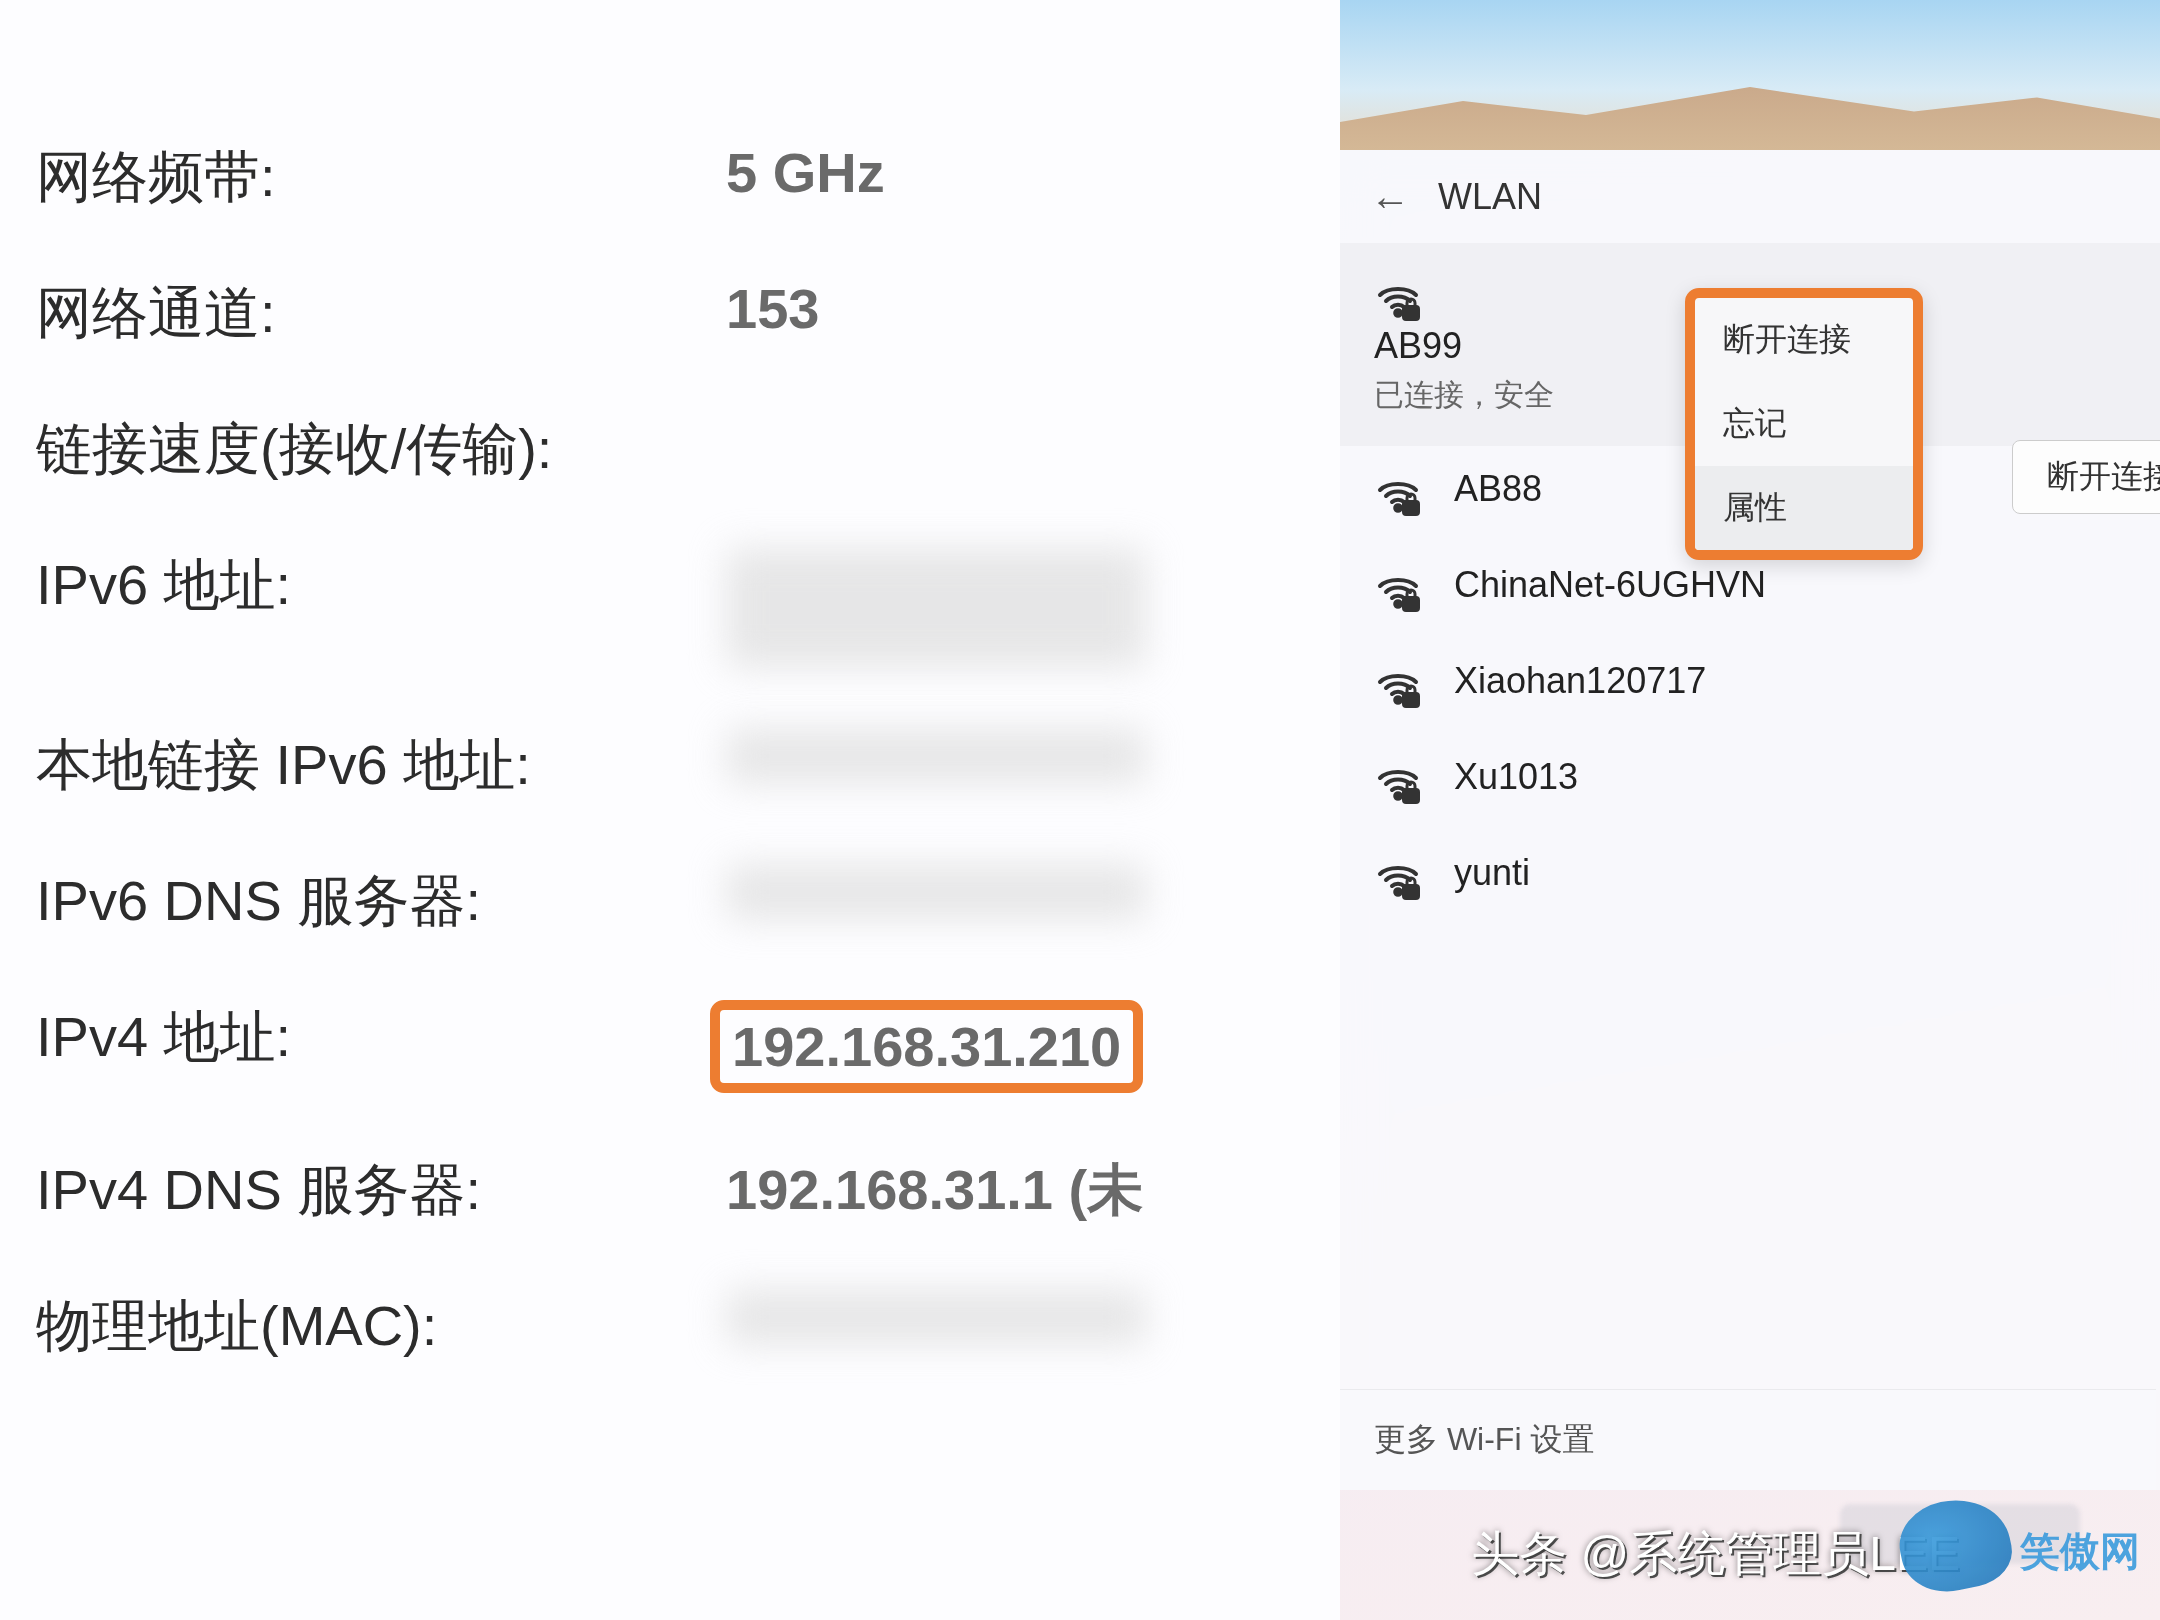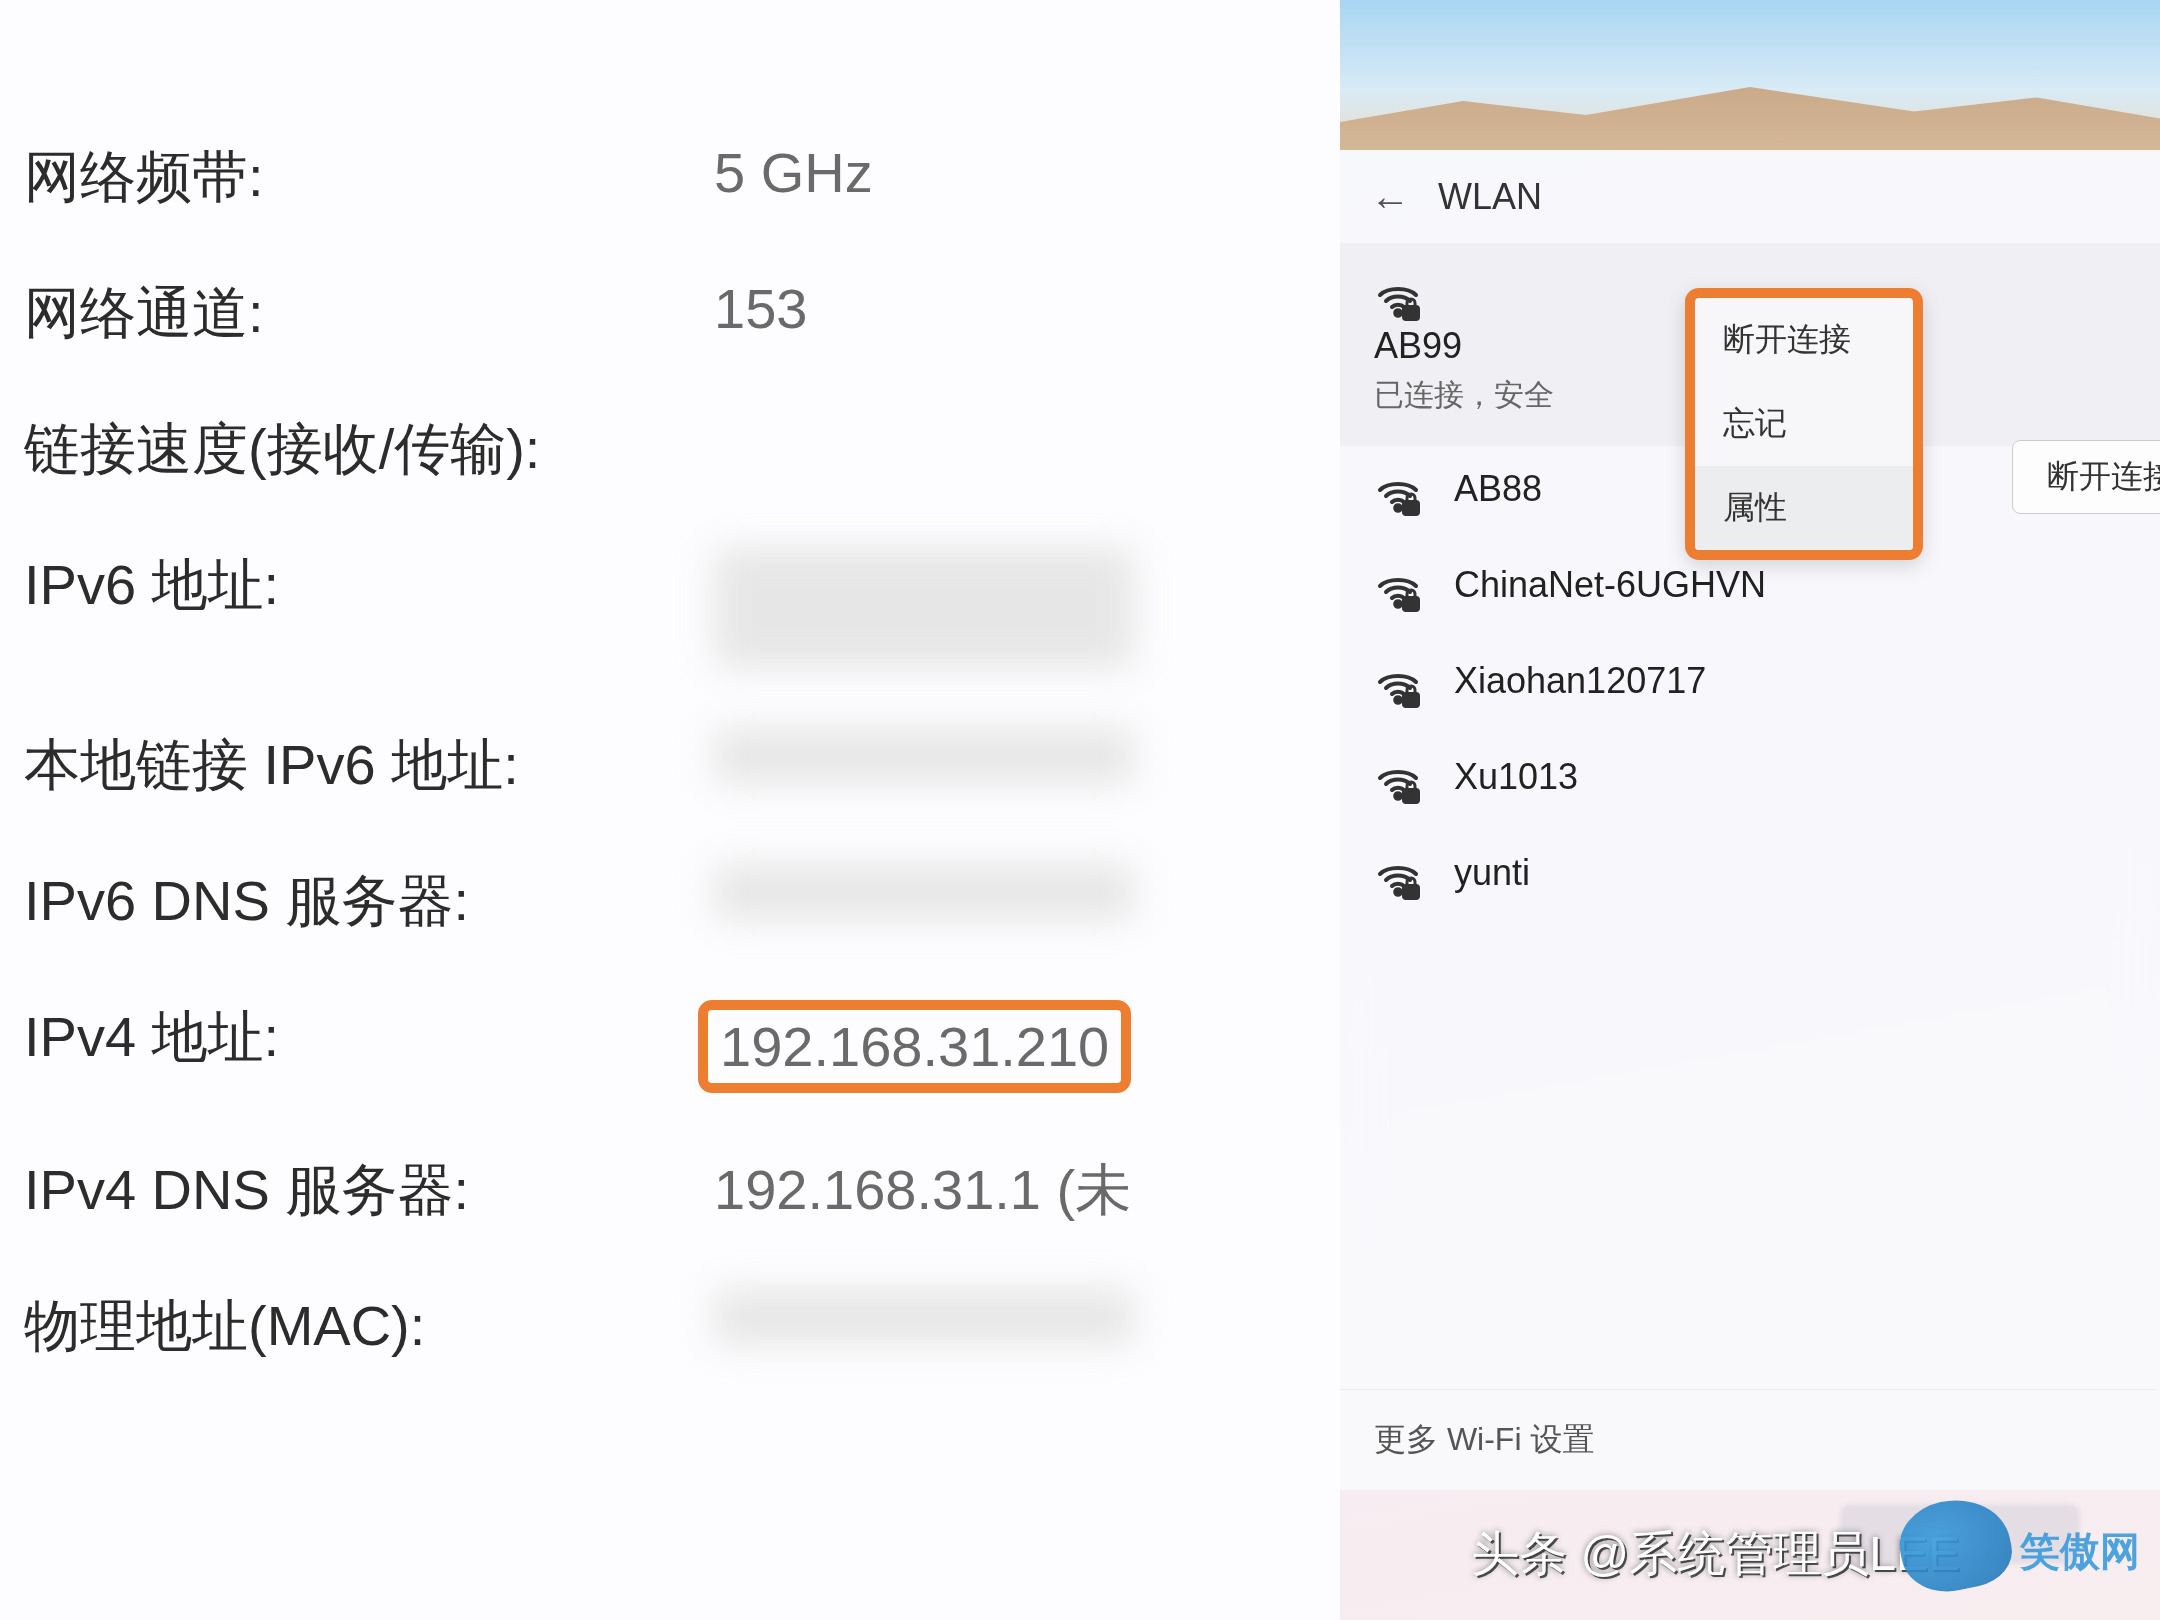--- a/index.html
+++ b/index.html
@@ -9,37 +9,37 @@
     font-family: "Microsoft YaHei", "Segoe UI", sans-serif;
     display: flex;
     overflow: hidden;
     position: relative;
     background: #fdfdfd;
   }
   .left-panel {
     width: 1340px;
     height: 100%;
     background: #fdfdff;
-    padding: 140px 30px 0 24px;
+    padding: 140px 30px 0 36px;
   }
   .info-row {
     display: flex;
     align-items: flex-start;
     margin-bottom: 60px;
   }
   .info-label {
     width: 690px;
     font-size: 56px;
     color: #2c2c2c;
     font-weight: 400;
   }
   .info-value {
     font-size: 56px;
     color: #6a6a6a;
-    font-weight: 400;
+    font-weight: 700;
   }
   .blurred {
     filter: blur(18px);
     opacity: 0.7;
     color: #999;
     background: #ddd;
     display: inline-block;
     width: 420px;
     height: 56px;
     border-radius: 6px;

